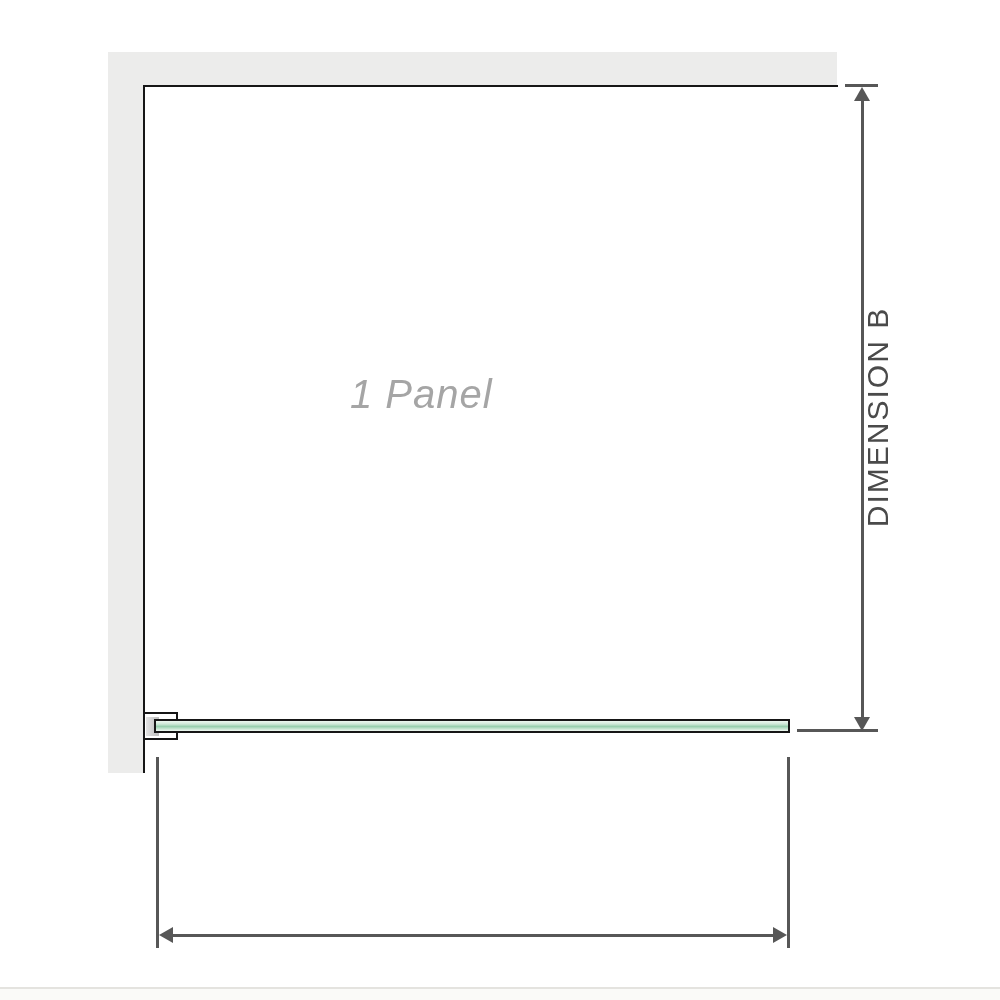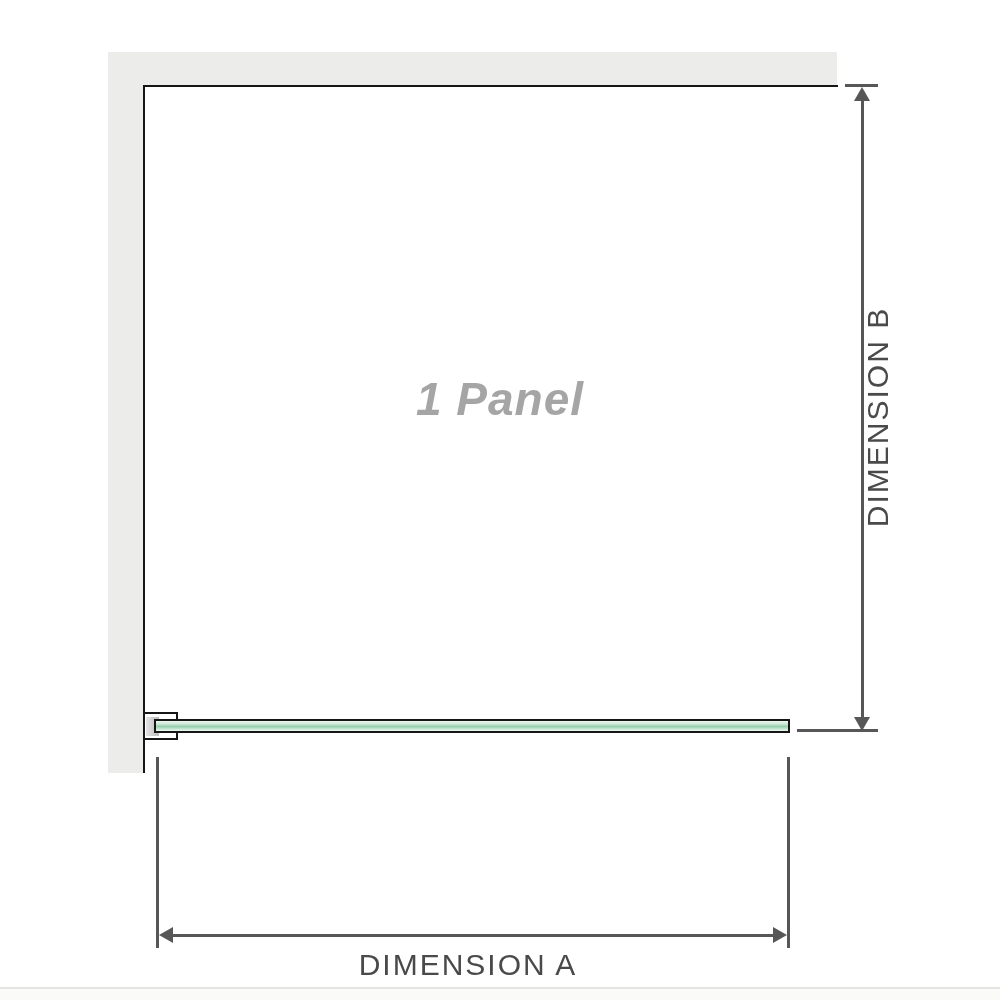--- a/index.html
+++ b/index.html
@@ -28,22 +28,22 @@
   
   .panel-area{
     left:143px;top:85px;width:695px;height:688px;
     border-top:2px solid var(--outline-black);
     border-left:2px solid var(--outline-black);
     box-sizing:border-box;background:transparent;
   }
 
   
   .panel-label{
-    left:350px;top:372px;width:300px;text-align:center;
-    font-size:46px;font-style:italic;font-weight:bold;
+    left:350px;top:372px;width:300px;text-align:left;
+    font-size:40px;font-style:italic;font-weight:normal;
     color:var(--panel-label-gray);letter-spacing:1px;white-space:nowrap;
   }
 
   
   .bracket{
     left:143px;top:712px;width:35px;height:28px;
     border:2px solid var(--outline-black);box-sizing:border-box;
     background:#ffffff;z-index:2;
   }
   .bracket-pad{
@@ -112,17 +112,16 @@
   <div class="abs dim dimb-line"></div>
   <div class="abs tri tri-up"></div>
   <div class="abs tri tri-down"></div>
   <div class="abs dim-label dimb-label">DIMENSION B</div>
 
   <div class="abs dim dima-tick-left"></div>
   <div class="abs dim dima-tick-right"></div>
   <div class="abs dim dima-line"></div>
   <div class="abs tri tri-left"></div>
   <div class="abs tri tri-right"></div>
-  <div class="abs dim-label dima-label">DIMENSION A</div>
 
   <div class="abs baseline-rule"></div>
   <div class="abs footer-strip"></div>
 </div>
 
 </body></html>

